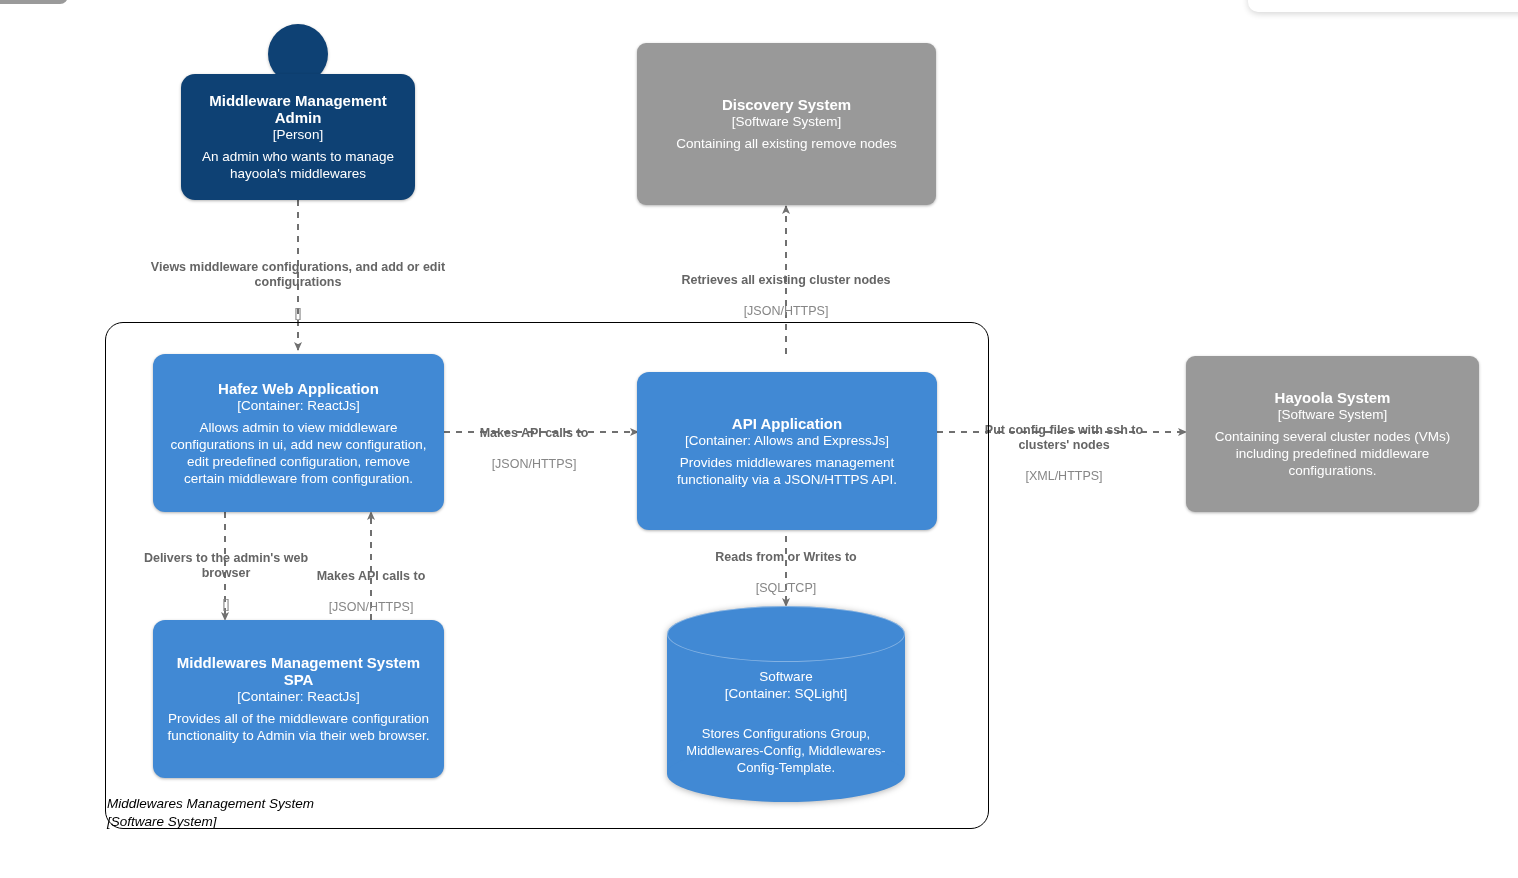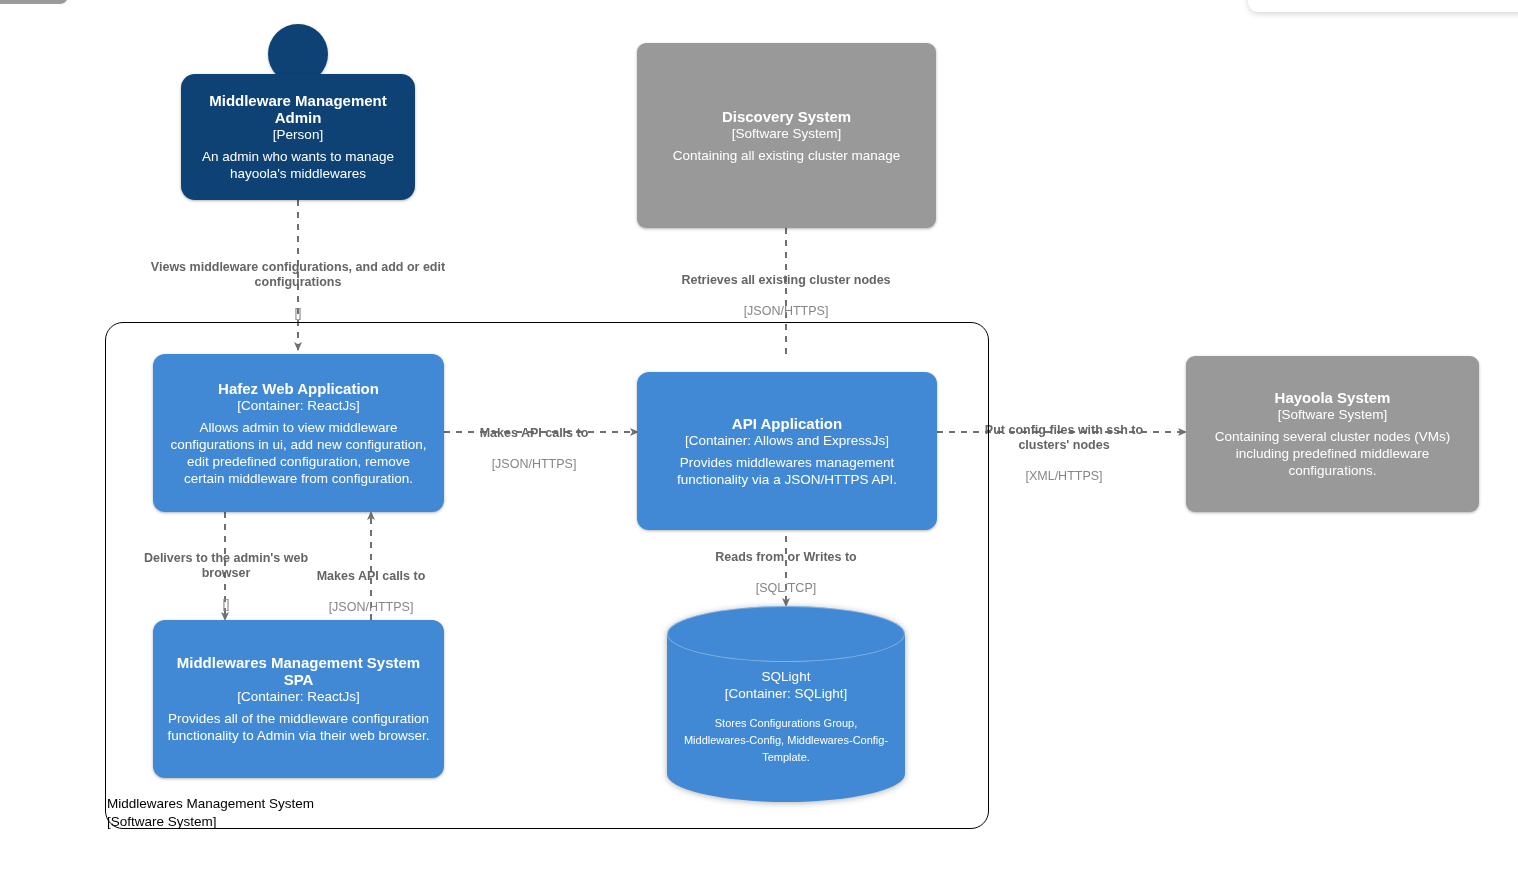--- a/index.html
+++ b/index.html
@@ -39,20 +39,21 @@
     border:1px solid #000000;
     border-radius:18px;
     background:transparent;
   }
   .boundary-label{
     position:absolute;
     font-size:13.5px;
     line-height:18px;
     color:#000000;
     white-space:pre;
+    font-style:italic;
   }
 
   
   .node{
     position:absolute;
     box-sizing:border-box;
     display:flex;
     flex-direction:column;
     align-items:center;
     justify-content:center;
@@ -127,21 +128,21 @@
   .db .db-text{
     position:absolute;
     left:0; right:0;
     text-align:center;
     color:#ffffff;
     padding:0 14px;
     box-sizing:border-box;
   }
   .db .db-text .title{font-size:13.5px;line-height:17px;}
   .db .db-text .tech{font-size:13.5px;line-height:17px;}
-  .db .db-text .desc{font-size:11px;line-height:17px;margin-top:13px;}
+  .db .db-text .desc{font-size:13px;line-height:17px;margin-top:23px;}
 
   
   .edge-svg{
     position:absolute;
     left:0; top:0;
     width:1518px; height:878px;
     overflow:visible;
     pointer-events:none;
   }
   .edge-label{
@@ -237,24 +238,24 @@
   <div class="boundary" style="left:105px;top:322px;width:882px;height:505px;"></div>
   <div class="boundary-label" style="left:107px;top:795px;"><span>Middlewares Management System</span><br><span>[Software System]</span></div>
 
   <div class="person-head" style="left:268px;top:24px;width:60px;height:60px;"></div>
   <div class="node person-box" style="left:181px;top:74px;width:234px;height:126px;">
     <div class="title">Middleware Management Admin</div>
     <div class="tech">[Person]</div>
     <div class="desc">An admin who wants to manage hayoola's middlewares</div>
   </div>
 
-  <div class="node external-box" style="left:637px;top:43px;width:299px;height:185px;">
+  <div class="node external-box" style="left:637px;top:43px;width:299px;height:162px;">
     <div class="title">Discovery System</div>
     <div class="tech">[Software System]</div>
-    <div class="desc">Containing all existing cluster manage</div>
+    <div class="desc">Containing all existing remove nodes</div>
   </div>
 
   <div class="node container-box" style="left:153px;top:354px;width:291px;height:158px;">
     <div class="title">Hafez Web Application</div>
     <div class="tech">[Container: ReactJs]</div>
     <div class="desc">Allows admin to view middleware configurations in ui, add new configuration, edit predefined configuration, remove certain middleware from configuration.</div>
   </div>
 
   <div class="node container-box" style="left:637px;top:372px;width:300px;height:158px;">
     <div class="title">API Application</div>
@@ -268,21 +269,21 @@
     <div class="desc">Provides all of the middleware configuration functionality to Admin via their web browser.</div>
   </div>
 
   <div class="db" style="left:667px;top:606px;width:238px;height:196px;">
     <div class="db-body" style="top:28px;bottom:28px;"></div>
     <div class="db-cap bottom"></div>
     <div class="db-cap top">
       <div class="db-cap-line"></div>
     </div>
     <div class="db-text" style="top:62px;">
-      <div class="title">SQLight</div>
+      <div class="title">Software</div>
       <div class="tech">[Container: SQLight]</div>
       <div class="desc">Stores Configurations Group, Middlewares-Config, Middlewares-Config-Template.</div>
     </div>
   </div>
 
   <div class="node external-box" style="left:1186px;top:356px;width:293px;height:156px;">
     <div class="title">Hayoola System</div>
     <div class="tech">[Software System]</div>
     <div class="desc">Containing several cluster nodes (VMs) including predefined middleware configurations.</div>
   </div>

